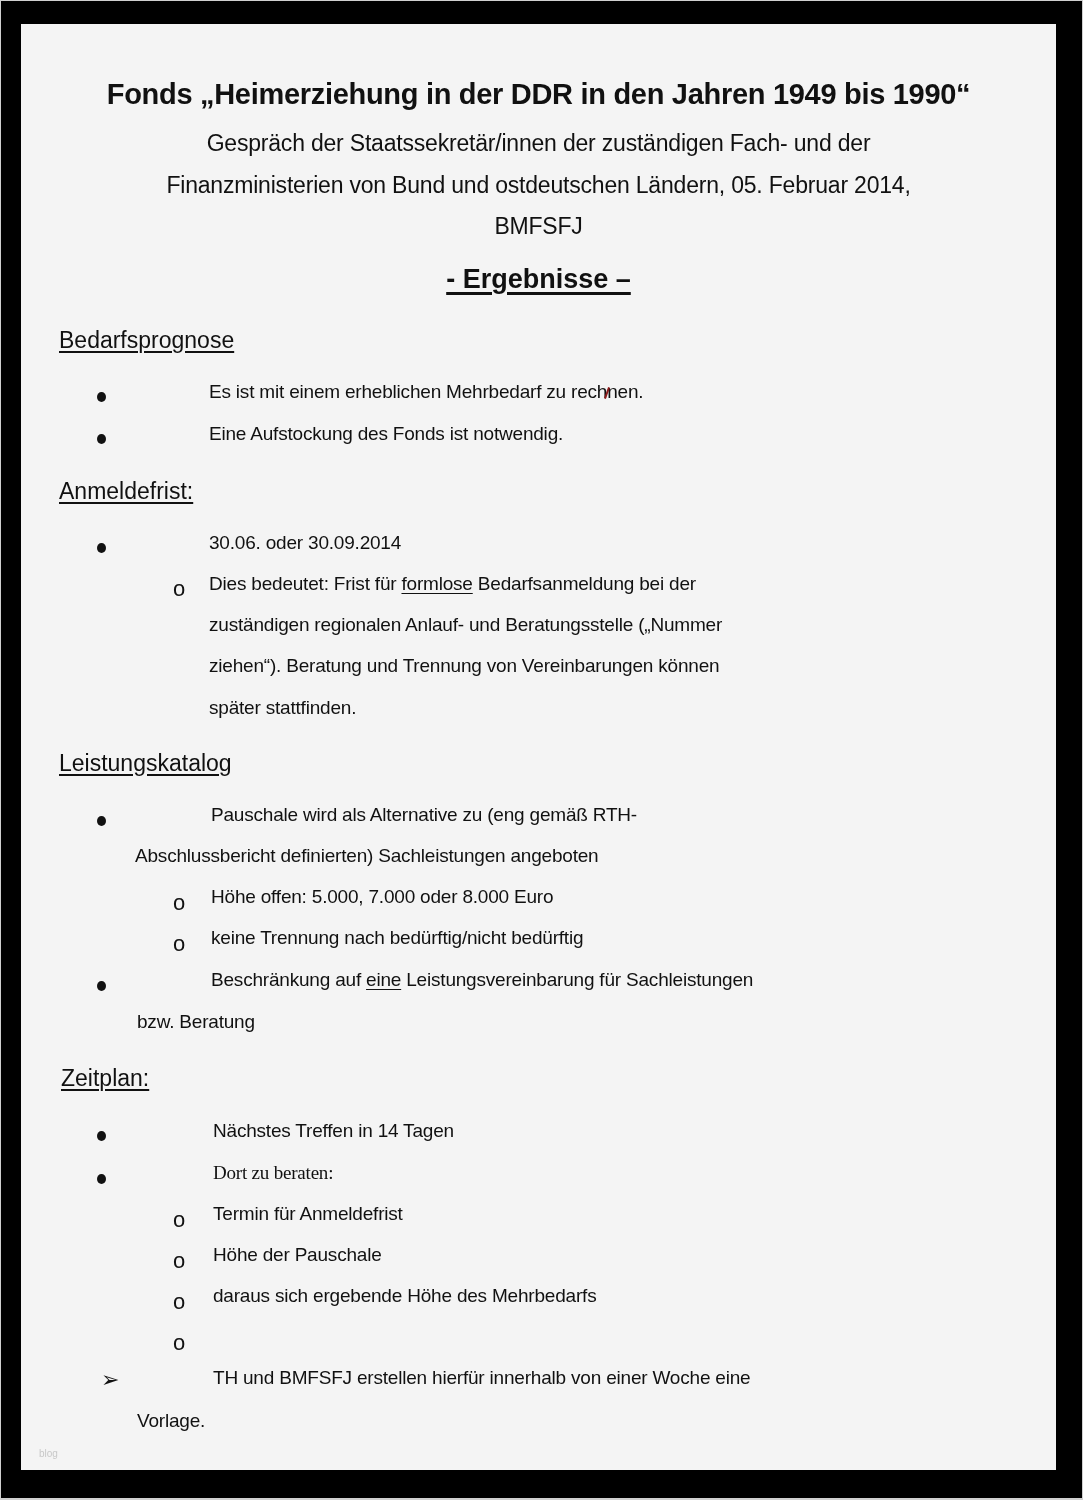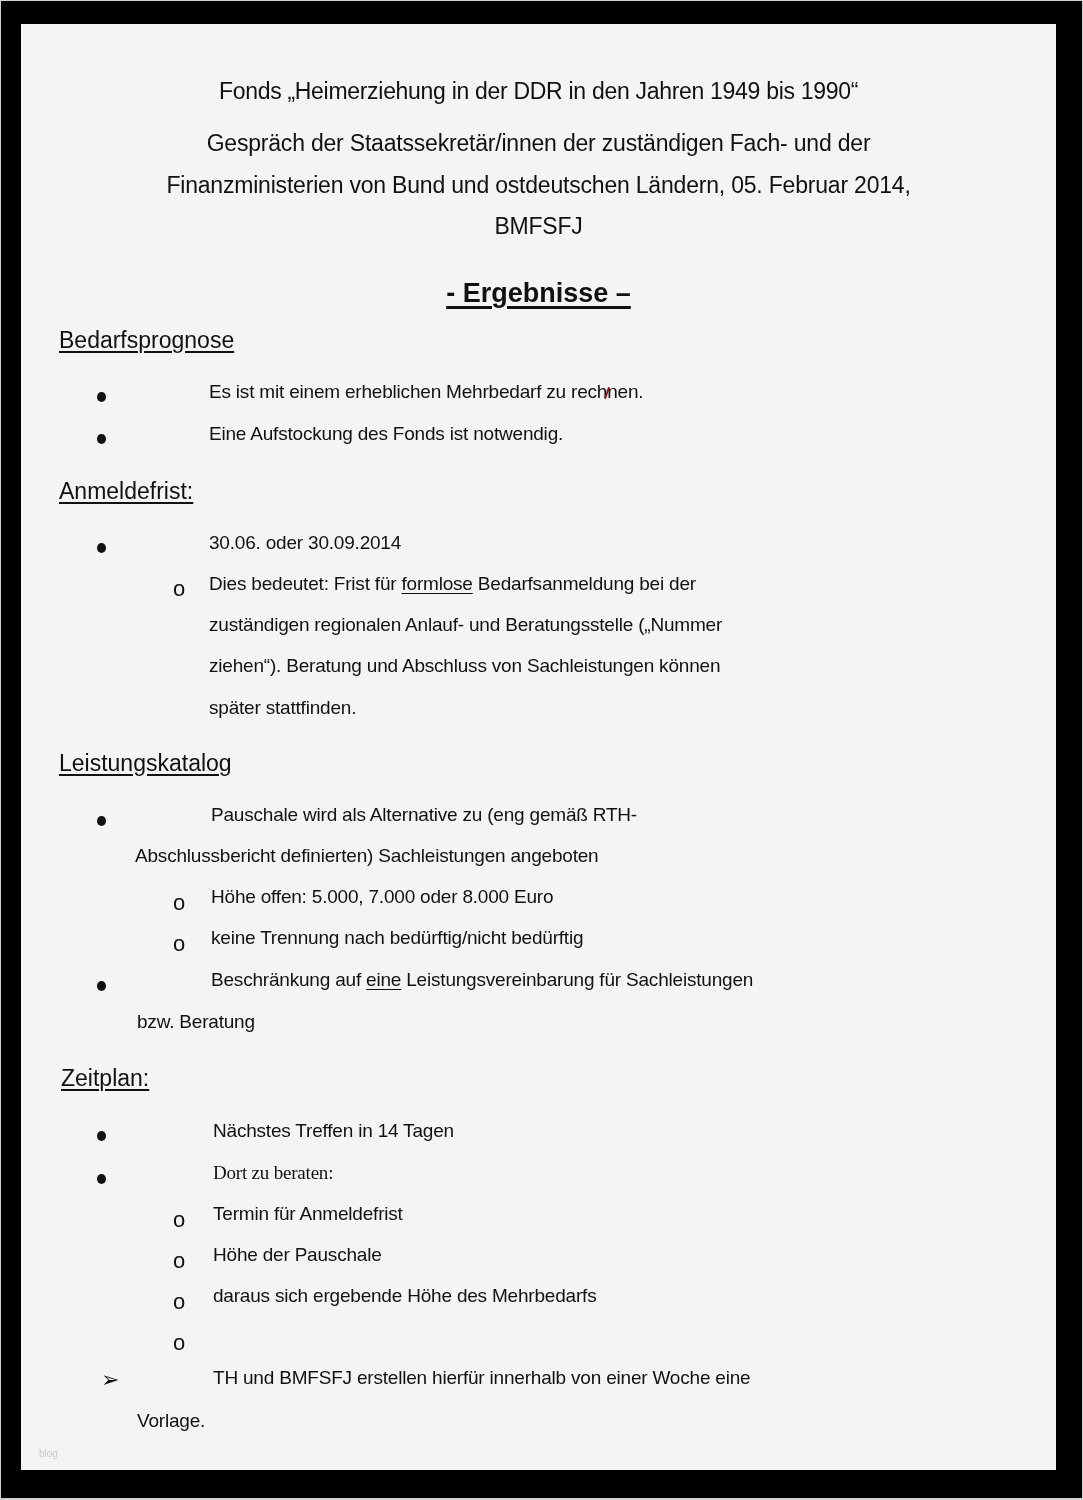--- a/index.html
+++ b/index.html
@@ -13,21 +13,21 @@
   .frame {
     position: absolute; left: 1px; top: 1px; width: 1081px; height: 1497px;
     background: #000;
   }
   .page {
     position: absolute; left: 21px; top: 24px; width: 1035px; height: 1446px;
     background: #f4f4f4;
   }
   .abs { position: absolute; white-space: nowrap; }
   .center { left: 0; right: 0; text-align: center; }
-  .title { font-weight: normal; font-size: 23px; letter-spacing: -0.3px; }
+  .title { font-weight: bold; font-size: 29px; letter-spacing: -0.3px; }
   .sub { font-size: 23px; letter-spacing: -0.2px; }
   .ergebnisse { font-weight: bold; font-size: 27px; }
   .ergebnisse span { text-decoration: underline; text-decoration-thickness: 3px; text-underline-offset: 4px; }
   .heading { font-size: 23px; text-decoration: underline; text-underline-offset: 3px; }
   .txt { font-size: 19px; letter-spacing: -0.2px; }
   .u { text-decoration: underline; text-underline-offset: 3px; }
   .bullet {
     position: absolute; width: 9px; height: 10px; border-radius: 50%; background: #111;
   }
   .circ { font-size: 22px; position: absolute; }
@@ -38,38 +38,38 @@
 </head>
 <body>
 
 <div class="frame"></div>
 <div class="page">
 
   <div class="abs center title" style="top:54px;">Fonds „Heimerziehung in der DDR in den Jahren 1949 bis 1990“</div>
   <div class="abs center sub" style="top:106px;">Gespräch der Staatssekretär/innen der zuständigen Fach- und der</div>
   <div class="abs center sub" style="top:148px;">Finanzministerien von Bund und ostdeutschen Ländern, 05. Februar 2014,</div>
   <div class="abs center sub" style="top:189px;">BMFSFJ</div>
-  <div class="abs center ergebnisse" style="top:254px;"><span>- Ergebnisse –</span></div>
+  <div class="abs center ergebnisse" style="top:240px;"><span>- Ergebnisse –</span></div>
 
   <div class="abs heading" style="left:38px; top:303px;">Bedarfsprognose</div>
   <div class="bullet" style="left:76px; top:368px;"></div>
   <div class="abs txt" style="left:188px; top:357px;">Es ist mit einem erheblichen Mehrbedarf zu rechnen.</div>
   <div class="mark" style="left:585px; top:363px;"></div>
   <div class="bullet" style="left:76px; top:410px;"></div>
   <div class="abs txt" style="left:188px; top:399px;">Eine Aufstockung des Fonds ist notwendig.</div>
 
   <div class="abs heading" style="left:38px; top:454px;">Anmeldefrist:</div>
   <div class="bullet" style="left:76px; top:519px;"></div>
   <div class="abs txt" style="left:188px; top:508px;">30.06. oder 30.09.2014</div>
   <div class="circ" style="left:152px; top:552px;">o</div>
   <div class="abs txt" style="left:188px; top:549px;">
     <span>Dies bedeutet: Frist für </span><span class="u">formlose</span><span> Bedarfsanmeldung bei der</span>
   </div>
   <div class="abs txt" style="left:188px; top:590px;">zuständigen regionalen Anlauf- und Beratungsstelle („Nummer</div>
-  <div class="abs txt" style="left:188px; top:631px;">ziehen“). Beratung und Abschluss von Sachleistungen können</div>
+  <div class="abs txt" style="left:188px; top:631px;">ziehen“). Beratung und Trennung von Vereinbarungen können</div>
   <div class="abs txt" style="left:188px; top:673px;">später stattfinden.</div>
 
   <div class="abs heading" style="left:38px; top:726px;">Leistungskatalog</div>
   <div class="bullet" style="left:76px; top:792px;"></div>
   <div class="abs txt" style="left:114px; top:821px;">Abschlussbericht definierten) Sachleistungen angeboten</div>
   <div class="abs txt" style="left:190px; top:780px;">Pauschale wird als Alternative zu (eng gemäß RTH-</div>
   <div class="circ" style="left:152px; top:866px;">o</div>
   <div class="abs txt" style="left:190px; top:862px;">Höhe offen: 5.000, 7.000 oder 8.000 Euro</div>
   <div class="circ" style="left:152px; top:907px;">o</div>
   <div class="abs txt" style="left:190px; top:903px;">keine Trennung nach bedürftig/nicht bedürftig</div>

